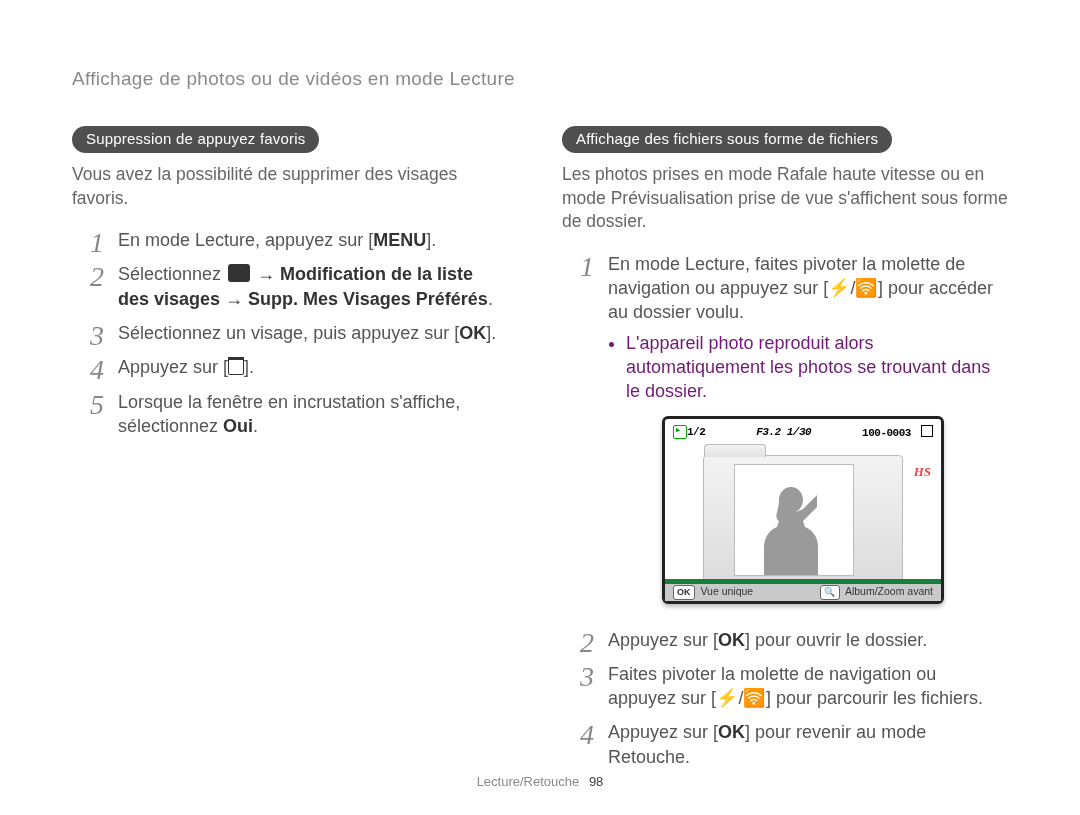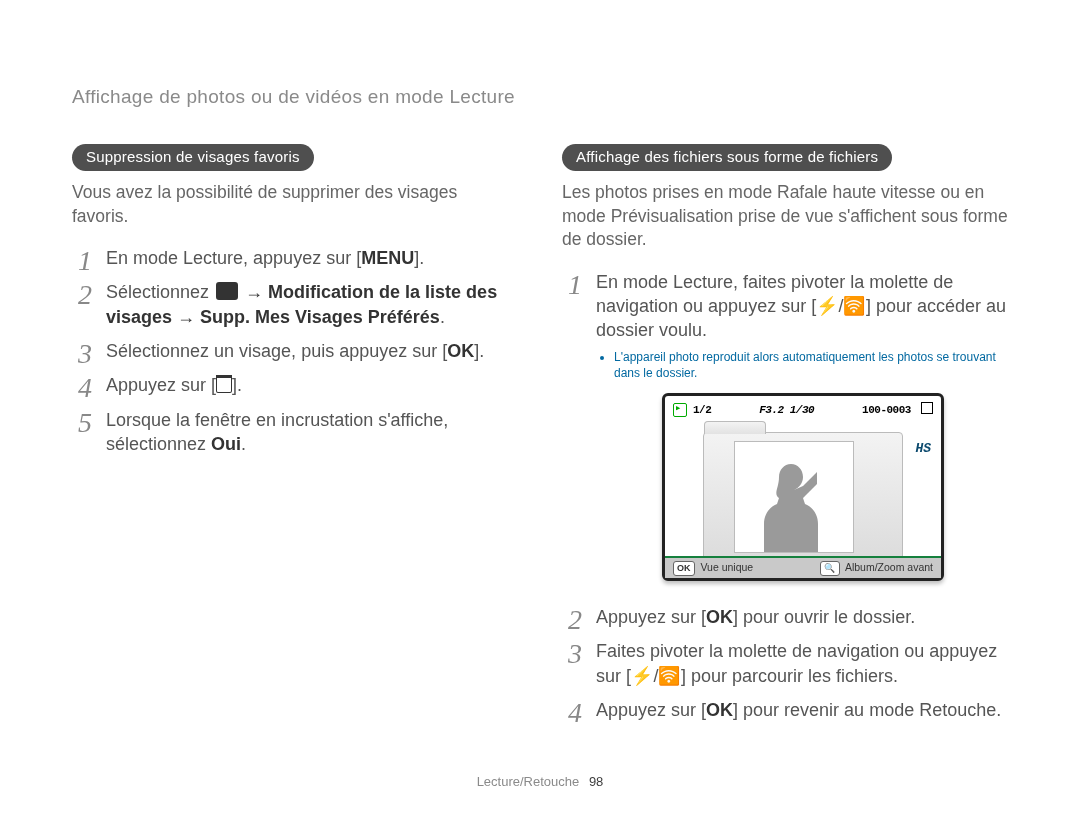--- a/index.html
+++ b/index.html
@@ -17,21 +17,20 @@
     box-sizing: border-box;
     padding: 66px 72px 0 72px;
     width: 1080px;
   }
   .breadcrumb {
     color: #8a8a8a;
     font-size: 19px;
     font-weight: 400;
     letter-spacing: 0.3px;
     margin-bottom: 34px;
-    margin-top: 18px;
   }
   .cols {
     display: flex;
     gap: 44px;
   }
   .col {
     flex: 1 1 0;
   }
   .pill {
     display: inline-block;
@@ -44,21 +43,21 @@
     letter-spacing: 0.2px;
     margin-bottom: 6px;
   }
   .intro {
     color: #666;
     font-size: 17.5px;
     margin: 4px 0 14px 0;
   }
   ol.steps {
     list-style: none;
-    margin: 0;
+    margin: 12px;
     padding: 0;
     counter-reset: st;
   }
   ol.steps > li {
     counter-increment: st;
     position: relative;
     padding: 4px 0 6px 34px;
     color: #555;
     font-size: 18px;
   }
@@ -101,22 +100,22 @@
     border: 1.8px solid #333;
     border-top: 3px solid #333;
     border-radius: 0 0 2px 2px;
     box-sizing: content-box;
     position: relative;
   }
   .bold-arrow { font-weight: 700; color: #333; }
   .bullets {
     margin: 4px 0 10px 18px;
     padding: 0;
-    font-size: 12px;
-    color: #0369a1;
+    font-size: 18px;
+    color: #701a75;
   }
   .bullets li { list-style: disc; padding: 2px 0; }
   
   .cam-wrap {
     width: 280px;
     margin: 6px auto 14px auto;
   }
   .cam {
     width: 276px;
     height: 182px;
@@ -131,21 +130,21 @@
     position: absolute;
     top: 6px; left: 8px; right: 8px;
     display: flex;
     align-items: center;
     font-size: 11px;
     color: #000;
     font-weight: 700;
     font-family: "Courier New", monospace;
     letter-spacing: -0.5px;
   }
-  .cam .top .left { display: flex; align-items: flex-end; gap: 6px; }
+  .cam .top .left { display: flex; align-items: center; }
   .sq { width: 12px; height: 12px; border: 1.5px solid #0a0; border-radius: 2px; display: inline-block; position: relative; }
   .sq::after { content: "▶"; font-size: 7px; color: #0a0; position: absolute; left: 2px; top: 0px; }
   .folder {
     position: absolute;
     left: 38px; top: 36px;
     width: 198px; height: 126px;
     background: linear-gradient(#f3f3f3, #dcdcdc);
     border: 1px solid #bbb;
     border-radius: 4px;
   }
@@ -163,32 +162,32 @@
     width: 118px; height: 110px;
     background: #fff;
     border: 1px solid #bbb;
   }
   .sil {
     position: absolute; left: 20px; bottom: 0;
     width: 72px; height: 94px;
   }
   .badge-hs {
     position: absolute; right: 10px; top: 44px;
-    font-family: Liberation Mono, monospace;
+    font-family: Liberation Serif, serif;
     font-style: italic;
     font-size: 13px;
     font-weight: 800;
-    color: #0c4a6e;
+    color: #ef4444;
   }
   .cam .bottom {
     position: absolute;
     left: 0; right: 0; bottom: 0;
     height: 22px;
     background: #c9c9c9;
-    border-top: 2px solid #15803d;
+    border-top: 5px solid #15803d;
     display: flex;
     align-items: center;
     justify-content: space-between;
     padding: 0 8px;
     font-size: 10.5px;
     color: #333;
     box-sizing: border-box;
   }
   .cam .chip {
     background: #fff;
@@ -216,21 +215,21 @@
 </head>
 <body>
 
 <div class="wrap">
 <div class="page">
   <div class="breadcrumb">Affichage de photos ou de vidéos en mode Lecture</div>
 
   <div class="cols">
 
     <div class="col">
-      <span class="pill">Suppression de visages favoris</span>
+      <span class="pill">Suppression de appuyez favoris</span>
       <div class="intro">Vous avez la possibilité de supprimer des visages favoris.</div>
 
       <ol class="steps">
         <li>
           <span>En mode Lecture, appuyez sur [</span><span class="key">MENU</span><span>].</span>
         </li>
         <li>
           <span>Sélectionnez </span><span class="iconbox"></span><span class="bold-arrow"> → </span><span class="b">Modification de la liste des visages</span><span class="bold-arrow"> → </span><span class="b">Supp. Mes Visages Préférés</span><span>.</span>
         </li>
         <li>

